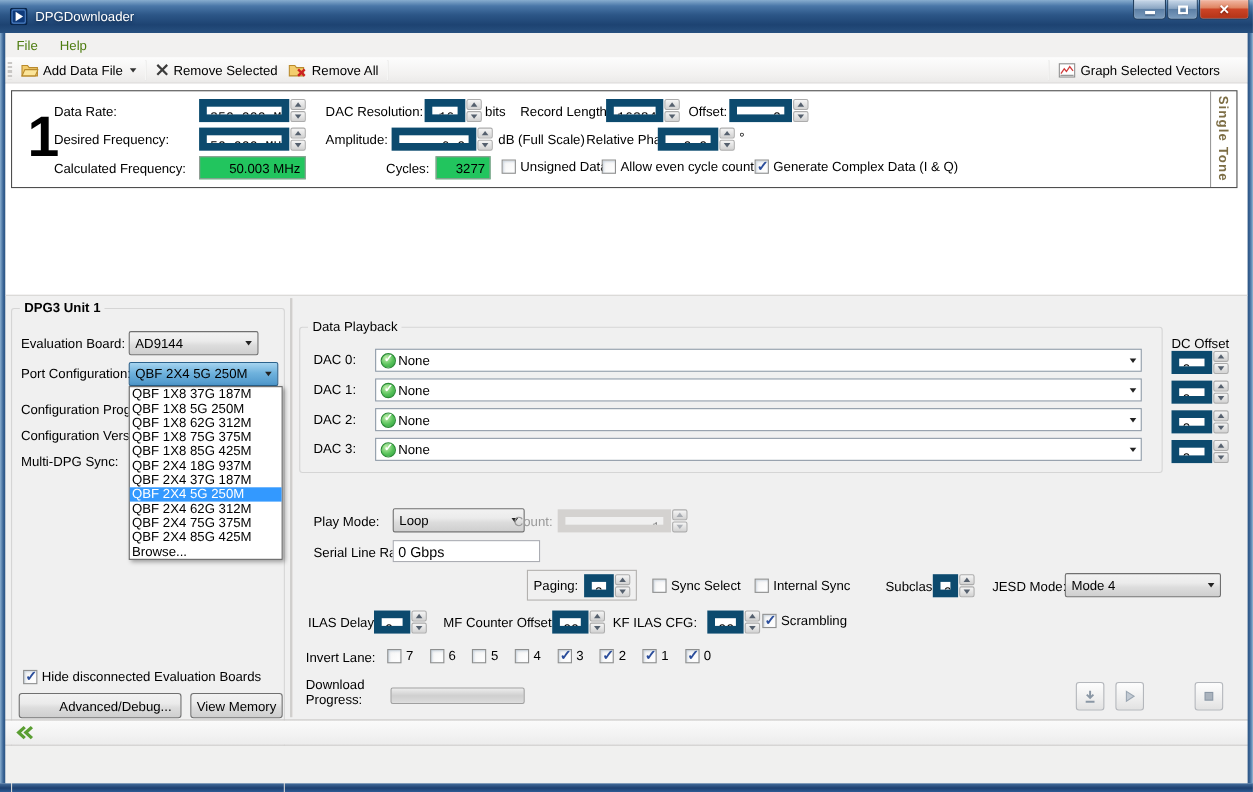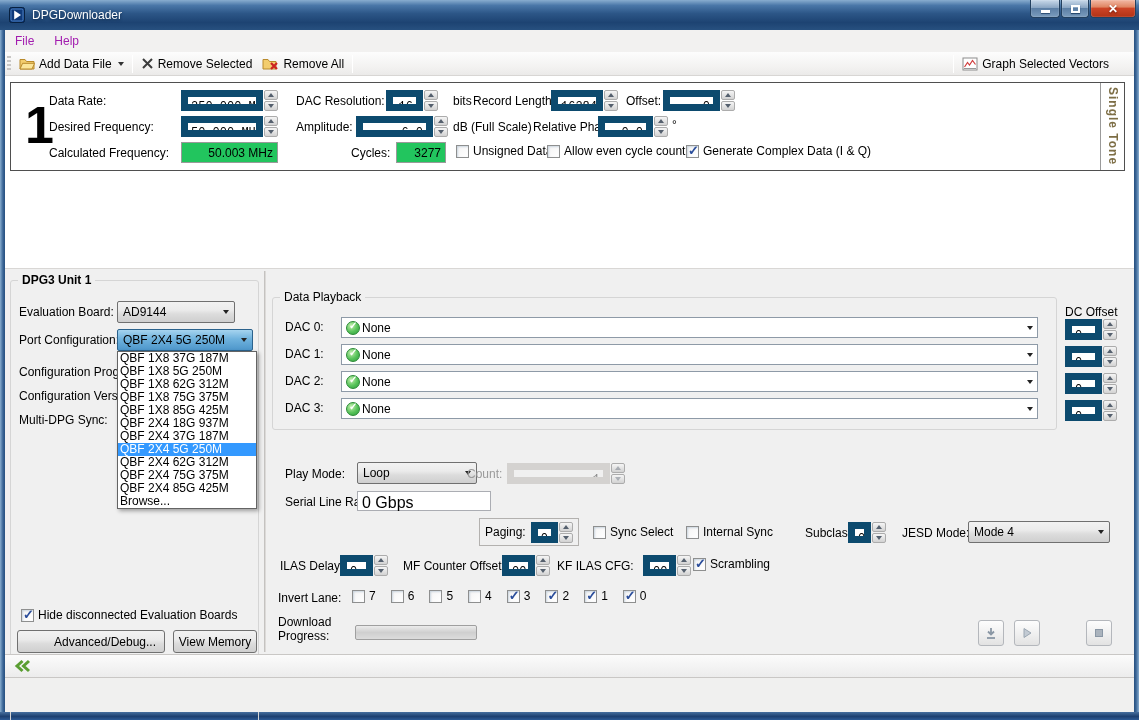--- a/index.html
+++ b/index.html
@@ -21,21 +21,21 @@
   .cap.close{width:46px;margin-left:1px;background:linear-gradient(180deg,#f2b8a4 0%,#e08765 40%,#cc4426 50%,#b23317 100%);}
   .glyph-min{width:9px;height:3px;background:#fff;box-shadow:0 1px 1px #284a70;margin-top:6px;}
   .glyph-max{width:9px;height:8px;border:2px solid #fff;box-shadow:0 1px 1px #284a70;}
   .glyph-close{color:#fff;font-size:12px;font-weight:bold;text-shadow:0 1px 2px #6e1505;line-height:12px;}
 
   .frame-left{position:absolute;left:0;top:30px;width:5px;height:682px;background:linear-gradient(90deg,#88adcf,#3a6596 60%,#27507f);}
   .frame-right{position:absolute;left:1134px;top:30px;width:5px;height:682px;background:linear-gradient(270deg,#88adcf,#3a6596 60%,#27507f);}
   .frame-bottom{position:absolute;left:0;top:712px;width:1139px;height:8px;background:linear-gradient(180deg,#466f9e 0%,#1d4070 55%,#2d5a94 100%);}
 
   .menubar{position:absolute;left:5px;top:30px;width:1129px;height:22px;background:#f2f1f0;display:flex;align-items:center;}
-  .menu-item{font-size:12px;padding:2px 10px;color:#a21caf;}
+  .menu-item{font-size:12px;padding:2px 10px;color:#4d7c0f;}
   .toolbar{position:absolute;left:5px;top:52px;width:1129px;height:24px;
     background:linear-gradient(180deg,#fdfdfd,#f2f1f0 70%,#ebeae9);border-bottom:1px solid #d8d6d4;display:flex;align-items:center;}
   .tb-grip{width:4px;height:16px;margin:0 3px 0 2px;background:repeating-linear-gradient(180deg,#c9c7c5 0 2px,transparent 2px 4px);}
   .tb-btn{display:flex;align-items:center;gap:4px;font-size:12px;padding:2px 5px;color:#000;white-space:nowrap;}
   .tb-caret{width:0;height:0;border-left:3px solid transparent;border-right:3px solid transparent;border-top:4px solid #333;margin-left:2px;}
   .tb-sep{width:1px;height:18px;background:#c8c6c4;border-right:1px solid #fff;margin:0 3px;}
   .tb-right{margin-left:auto;display:flex;align-items:center;}
 
   
   .workspace{position:absolute;left:5px;top:76px;width:1129px;height:192px;background:#fff;}
@@ -49,21 +49,21 @@
   .spin{position:absolute;display:flex;height:21px;}
   .spin .val{flex:1;border:7px solid #0c4a6e;background:#fff;font-size:12px;padding:3px 3px 0 3px;text-align:right;overflow:hidden;white-space:nowrap;font-family:Liberation Mono, monospace;}
   .spin.left .val{text-align:left;}
   .spin .btns{width:14px;display:flex;flex-direction:column;margin-left:1px;gap:1px;}
   .spin .btns i{flex:1;border:1px solid #acacac;border-radius:2px;background:linear-gradient(180deg,#f5f5f5,#e4e4e4 50%,#d2d2d2);display:flex;align-items:center;justify-content:center;}
   .spin i.up::after{content:'';border-left:3px solid transparent;border-right:3px solid transparent;border-bottom:4px solid #55606e;}
   .spin i.dn::after{content:'';border-left:3px solid transparent;border-right:3px solid transparent;border-top:4px solid #55606e;}
   .spin.disabled .val{background:#f0f0f0;border-color:#d4d2d0;color:#8a8a8a;}
   .spin.disabled .btns i::after{opacity:.4;}
   .ro{position:absolute;height:21px;border:1px solid #9a9a9a;background:#22c55e;font-size:12px;padding:3px 4px 0 3px;text-align:right;}
-  .tbox{position:absolute;height:20px;border:1px solid #abadb3;background:#fff;font-size:16px;padding:2px 4px 0 4px;white-space:nowrap;}
+  .tbox{position:absolute;height:20px;border:1px solid #abadb3;background:#fff;font-size:13px;padding:2px 4px 0 4px;white-space:nowrap;}
 
   .cb{display:inline-flex;align-items:center;gap:4px;font-size:12px;white-space:nowrap;}
   .cb .box{width:13px;height:13px;border:1px solid #8e8f8f;background:linear-gradient(135deg,#f4f4f4,#fff);
     box-shadow:inset 1px 1px 2px rgba(0,60,116,.18);position:relative;flex:none;}
   .cb.checked .box::after{content:'✓';position:absolute;left:1px;top:-3px;font-size:13px;font-weight:bold;color:#2a4d9b;}
 
   .combo{position:absolute;height:22px;border:1px solid #707070;border-radius:2px;display:flex;align-items:center;
     background:linear-gradient(180deg,#f2f2f2 0%,#ebebeb 40%,#dcdcdc 60%,#cfcfcf 100%);font-size:12px;padding:0 5px;}
   .combo .ar{margin-left:auto;width:0;height:0;border-left:3.5px solid transparent;border-right:3.5px solid transparent;border-top:4px solid #222;}
   .combo.open{border-color:#2b628c;background:linear-gradient(180deg,#a6d4ef 0%,#6fb2dd 45%,#4e97cb 100%);}
@@ -183,21 +183,21 @@
         </span>
     </span>
     <span class="lbl" style="left:285px;top:11px;">DAC Resolution:</span>
     <span class="spin" style="left:375px;top:7px;width:52px;">
       <span class="val">16</span>
       <span class="btns">
           <i class="up"></i>
           <i class="dn"></i>
         </span>
     </span>
-    <span class="lbl" style="left:430px;top:11px;margin-left:12px;">bits</span>
+    <span class="lbl" style="left:430px;top:11px;">bits</span>
     <span class="lbl" style="left:462px;top:11px;">Record Length:</span>
     <span class="spin" style="left:540px;top:7px;width:67px;">
       <span class="val">16384</span>
       <span class="btns">
           <i class="up"></i>
           <i class="dn"></i>
         </span>
     </span>
     <span class="lbl" style="left:615px;top:11px;">Offset:</span>
     <span class="spin" style="left:652px;top:7px;width:72px;">

